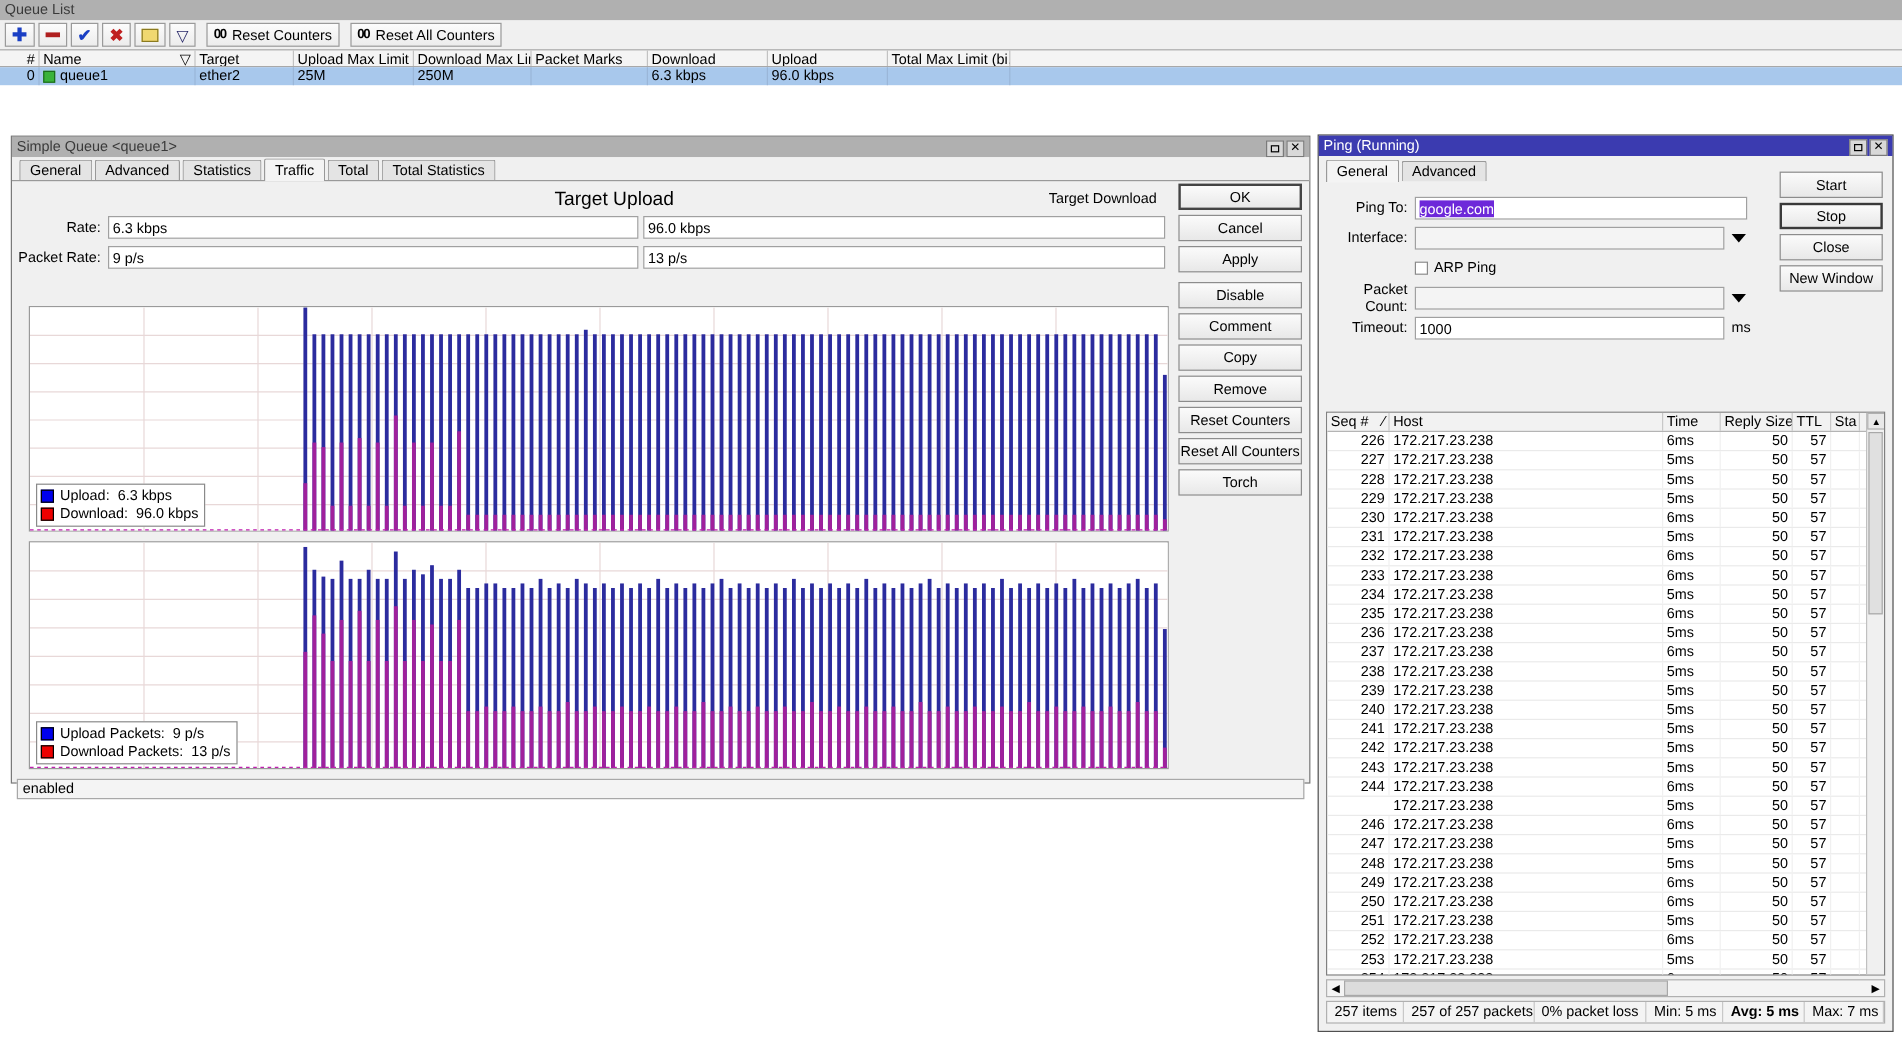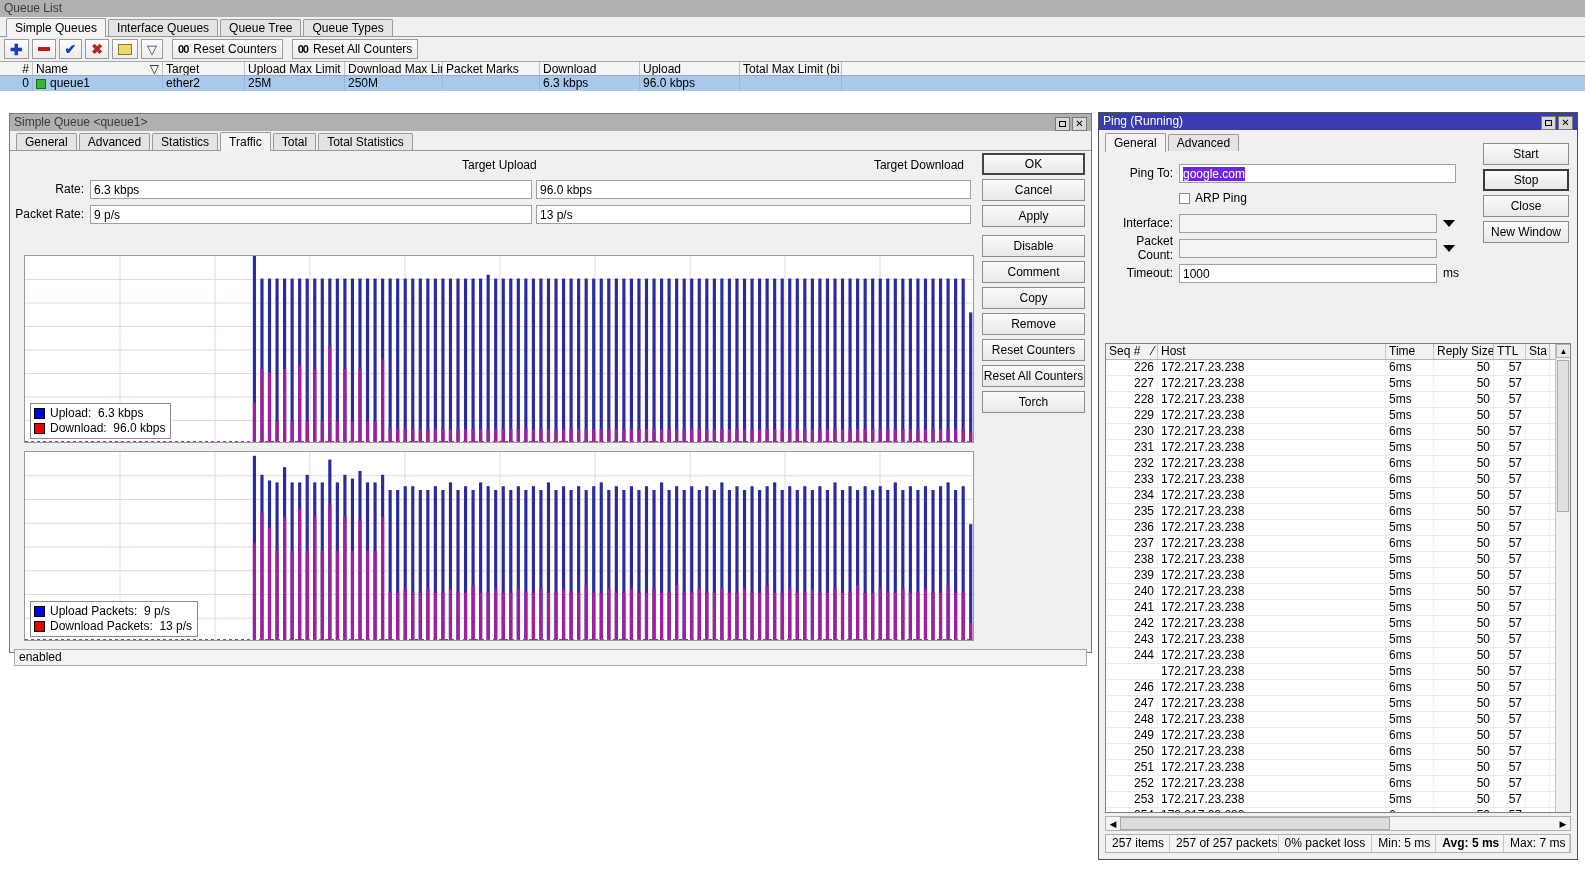--- a/index.html
+++ b/index.html
@@ -152,26 +152,20 @@
 </head>
 <body>
 
 <div id="root">
 
   <div class="win" id="queue-list">
     <div class="titlebar inactive">
       <span class="tb-title">Queue List</span>
     </div>
 
-    <div class="tabstrip" id="ql-tabs">
-        <div class="tab sel">Simple Queues</div>
-        <div class="tab">Interface Queues</div>
-        <div class="tab">Queue Tree</div>
-        <div class="tab">Queue Types</div>
-      </div>
 
     <div class="toolbar" id="ql-toolbar">
         <div class="tbtn">
           <span style="color:#1a3fc4;font-weight:bold;font-size:15px;line-height:1;">✚</span>
         </div>
         <div class="tbtn">
           <span style="display:inline-block;width:12px;height:4px;background:#b02020;"></span>
         </div>
         <div class="tbtn">
           <span style="color:#1a3fc4;font-weight:bold;font-size:14px;line-height:1;">✔</span>
@@ -242,21 +236,21 @@
       <div class="tabstrip" style="border-bottom:1px solid #999;" id="sq-tabs">
           <div class="tab">General</div>
           <div class="tab">Advanced</div>
           <div class="tab">Statistics</div>
           <div class="tab sel">Traffic</div>
           <div class="tab">Total</div>
           <div class="tab">Total Statistics</div>
         </div>
 
       <div style="position:absolute; left:0; top:27px; width:968px; height:18px;">
-        <span style="position:absolute; left:452px; top:0; font-size:12px;">Target Upload</span>
+        <span style="position:absolute; left:452px; top:0; font-size:16px;">Target Upload</span>
         <span style="position:absolute; right:14px; top:0; font-size:12px;">Target Download</span>
       </div>
 
       <div style="position:absolute; left:0; top:48px; width:968px;">
         <div class="field-row">
           <div class="flabel">Rate:</div>
           <div class="finput" style="width:442px;">6.3 kbps</div>
           <div class="finput" style="width:435px; margin-left:4px;">96.0 kbps</div>
         </div>
       </div>
@@ -757,29 +751,29 @@
     <div style="position:absolute; left:0; top:44px; width:370px;" class="ping-form">
 
       <div class="field-row">
         <div class="plabel">Ping To:</div>
         <div class="finput" style="width:277px;">
           <span class="sel-text">google.com</span>
         </div>
       </div>
 
       <div class="field-row">
+        <div class="plabel">Interface:</div>
+        <div class="finput" style="width:258px; background:#f4f4f4;"></div>
+        <span class="dropdown-arrow"></span>
+      </div>
+
+      <div class="field-row">
         <div class="plabel"></div>
         <span class="cbox"></span>
         <span>ARP Ping</span>
-      </div>
-
-      <div class="field-row">
-        <div class="plabel">Interface:</div>
-        <div class="finput" style="width:258px; background:#f4f4f4;"></div>
-        <span class="dropdown-arrow"></span>
       </div>
 
       <div class="field-row">
         <div class="plabel">Packet Count:</div>
         <div class="finput" style="width:258px; background:#f4f4f4;"></div>
         <span class="dropdown-arrow"></span>
       </div>
 
       <div class="field-row">
         <div class="plabel">Timeout:</div>

